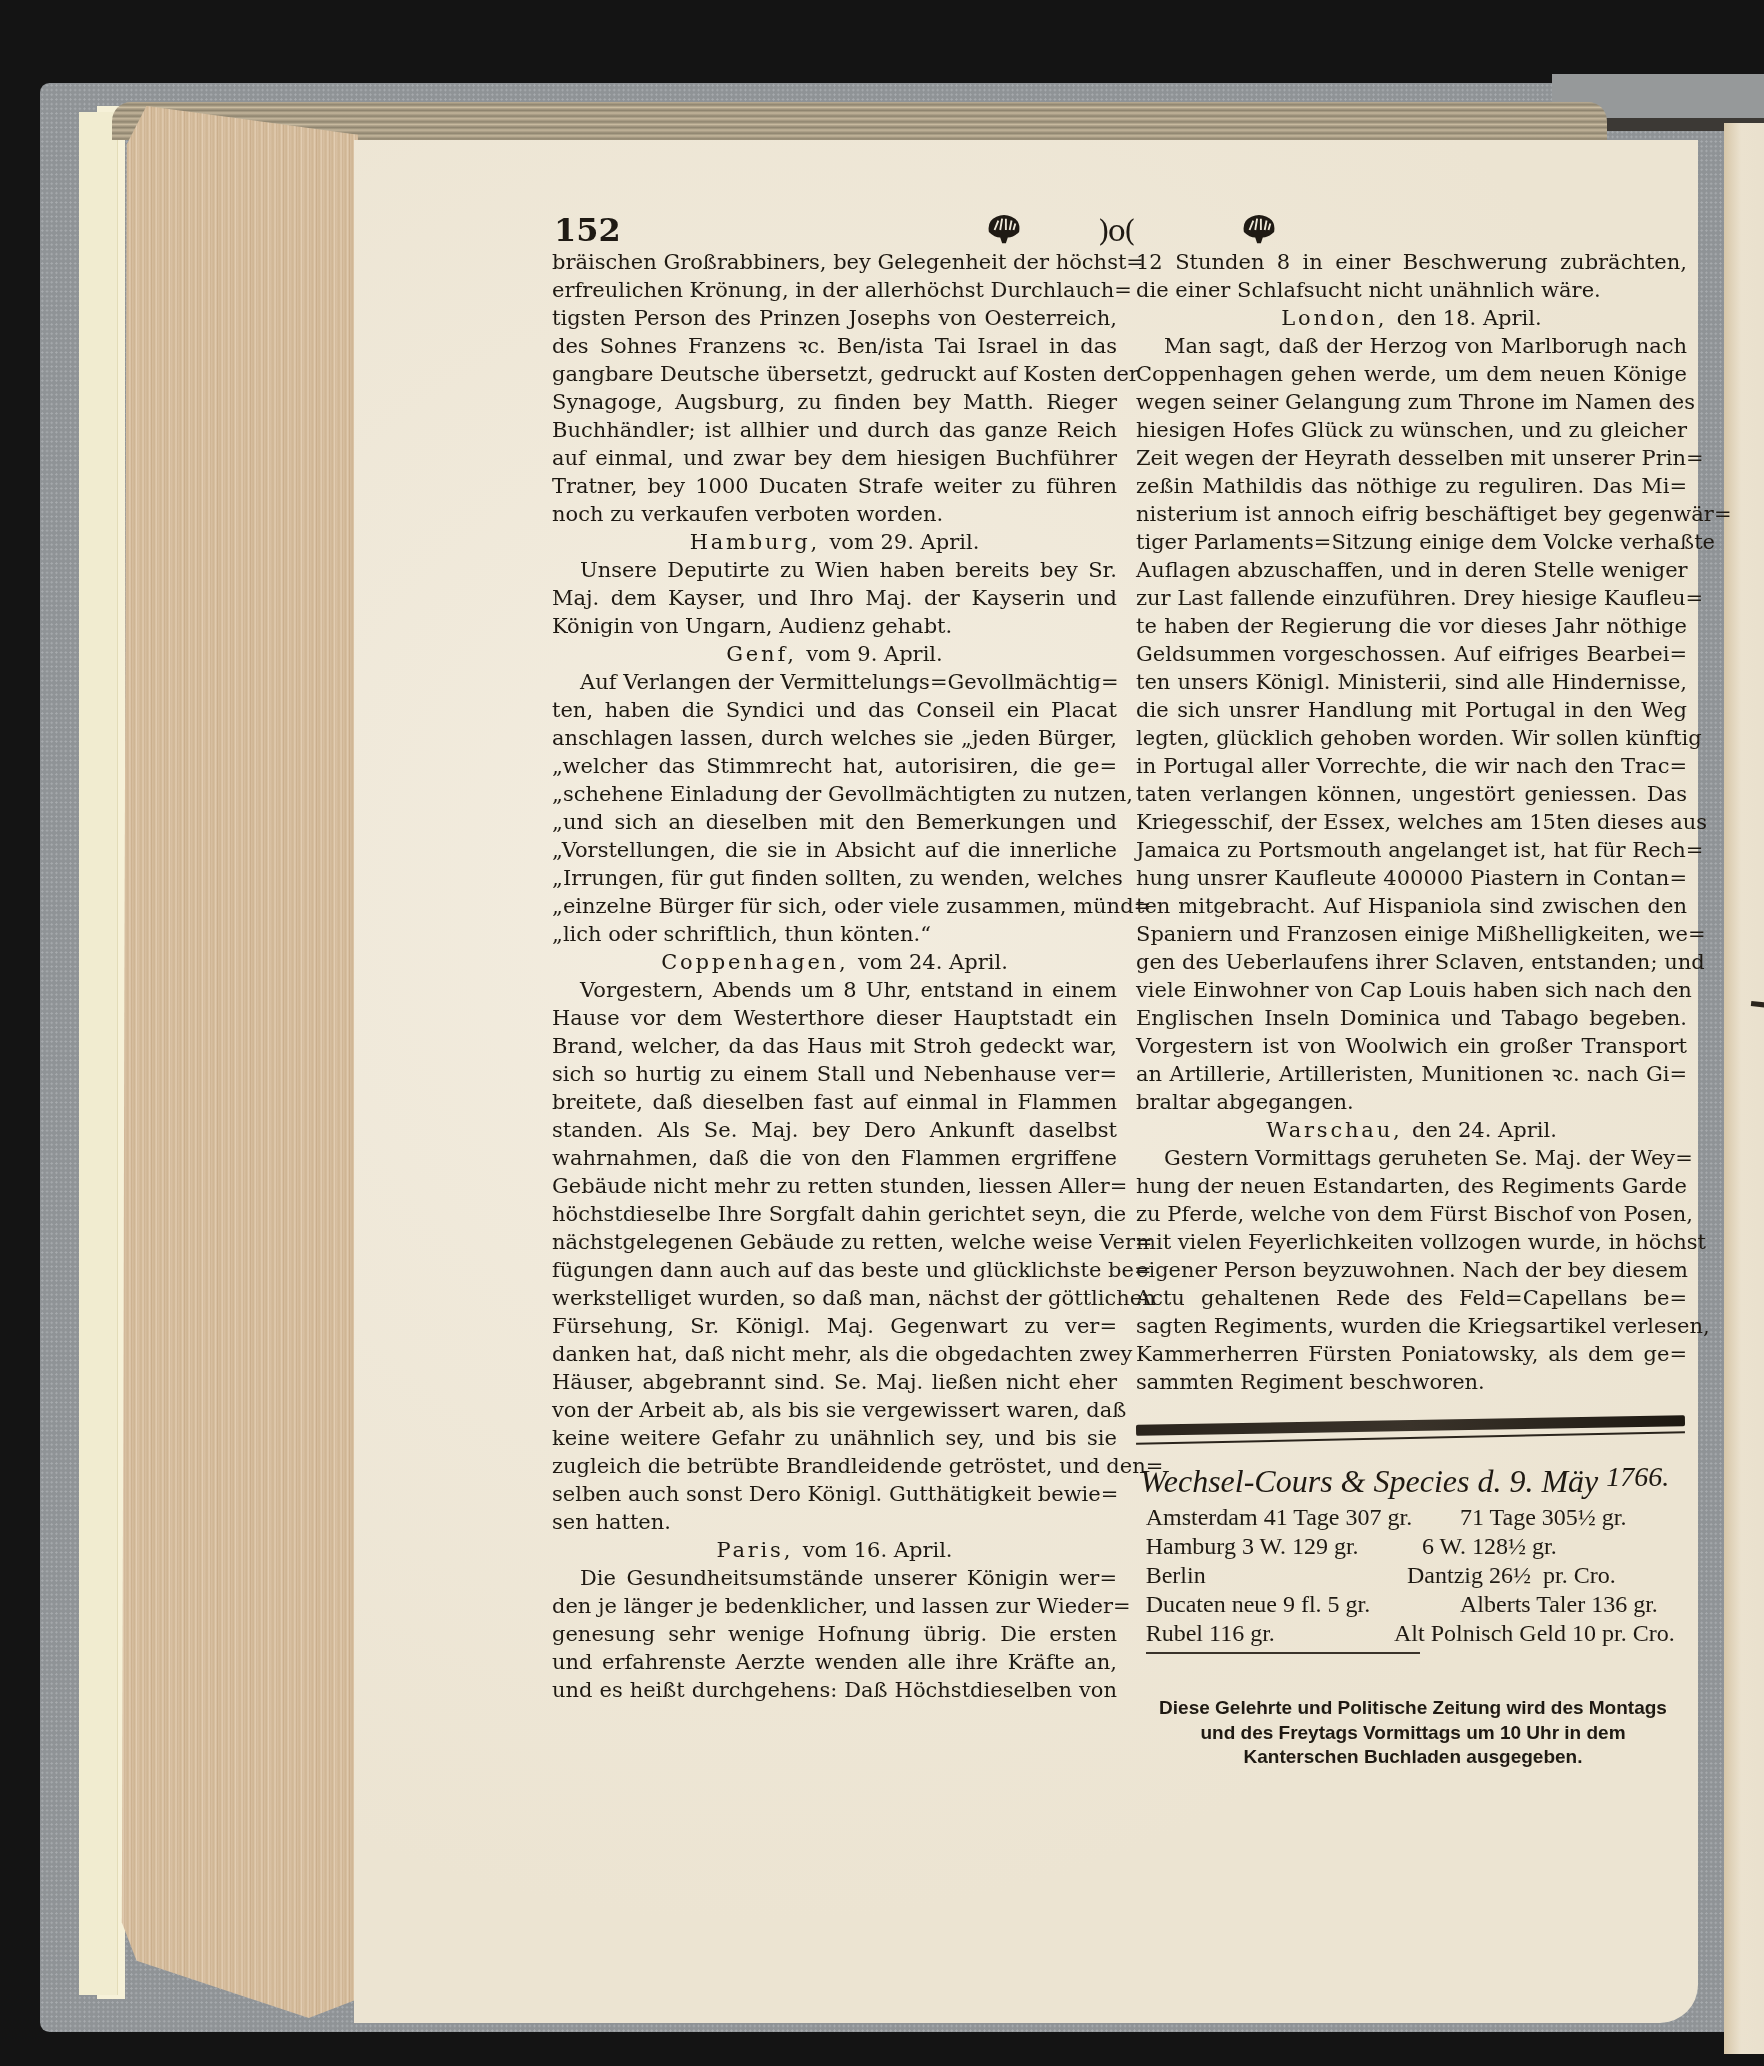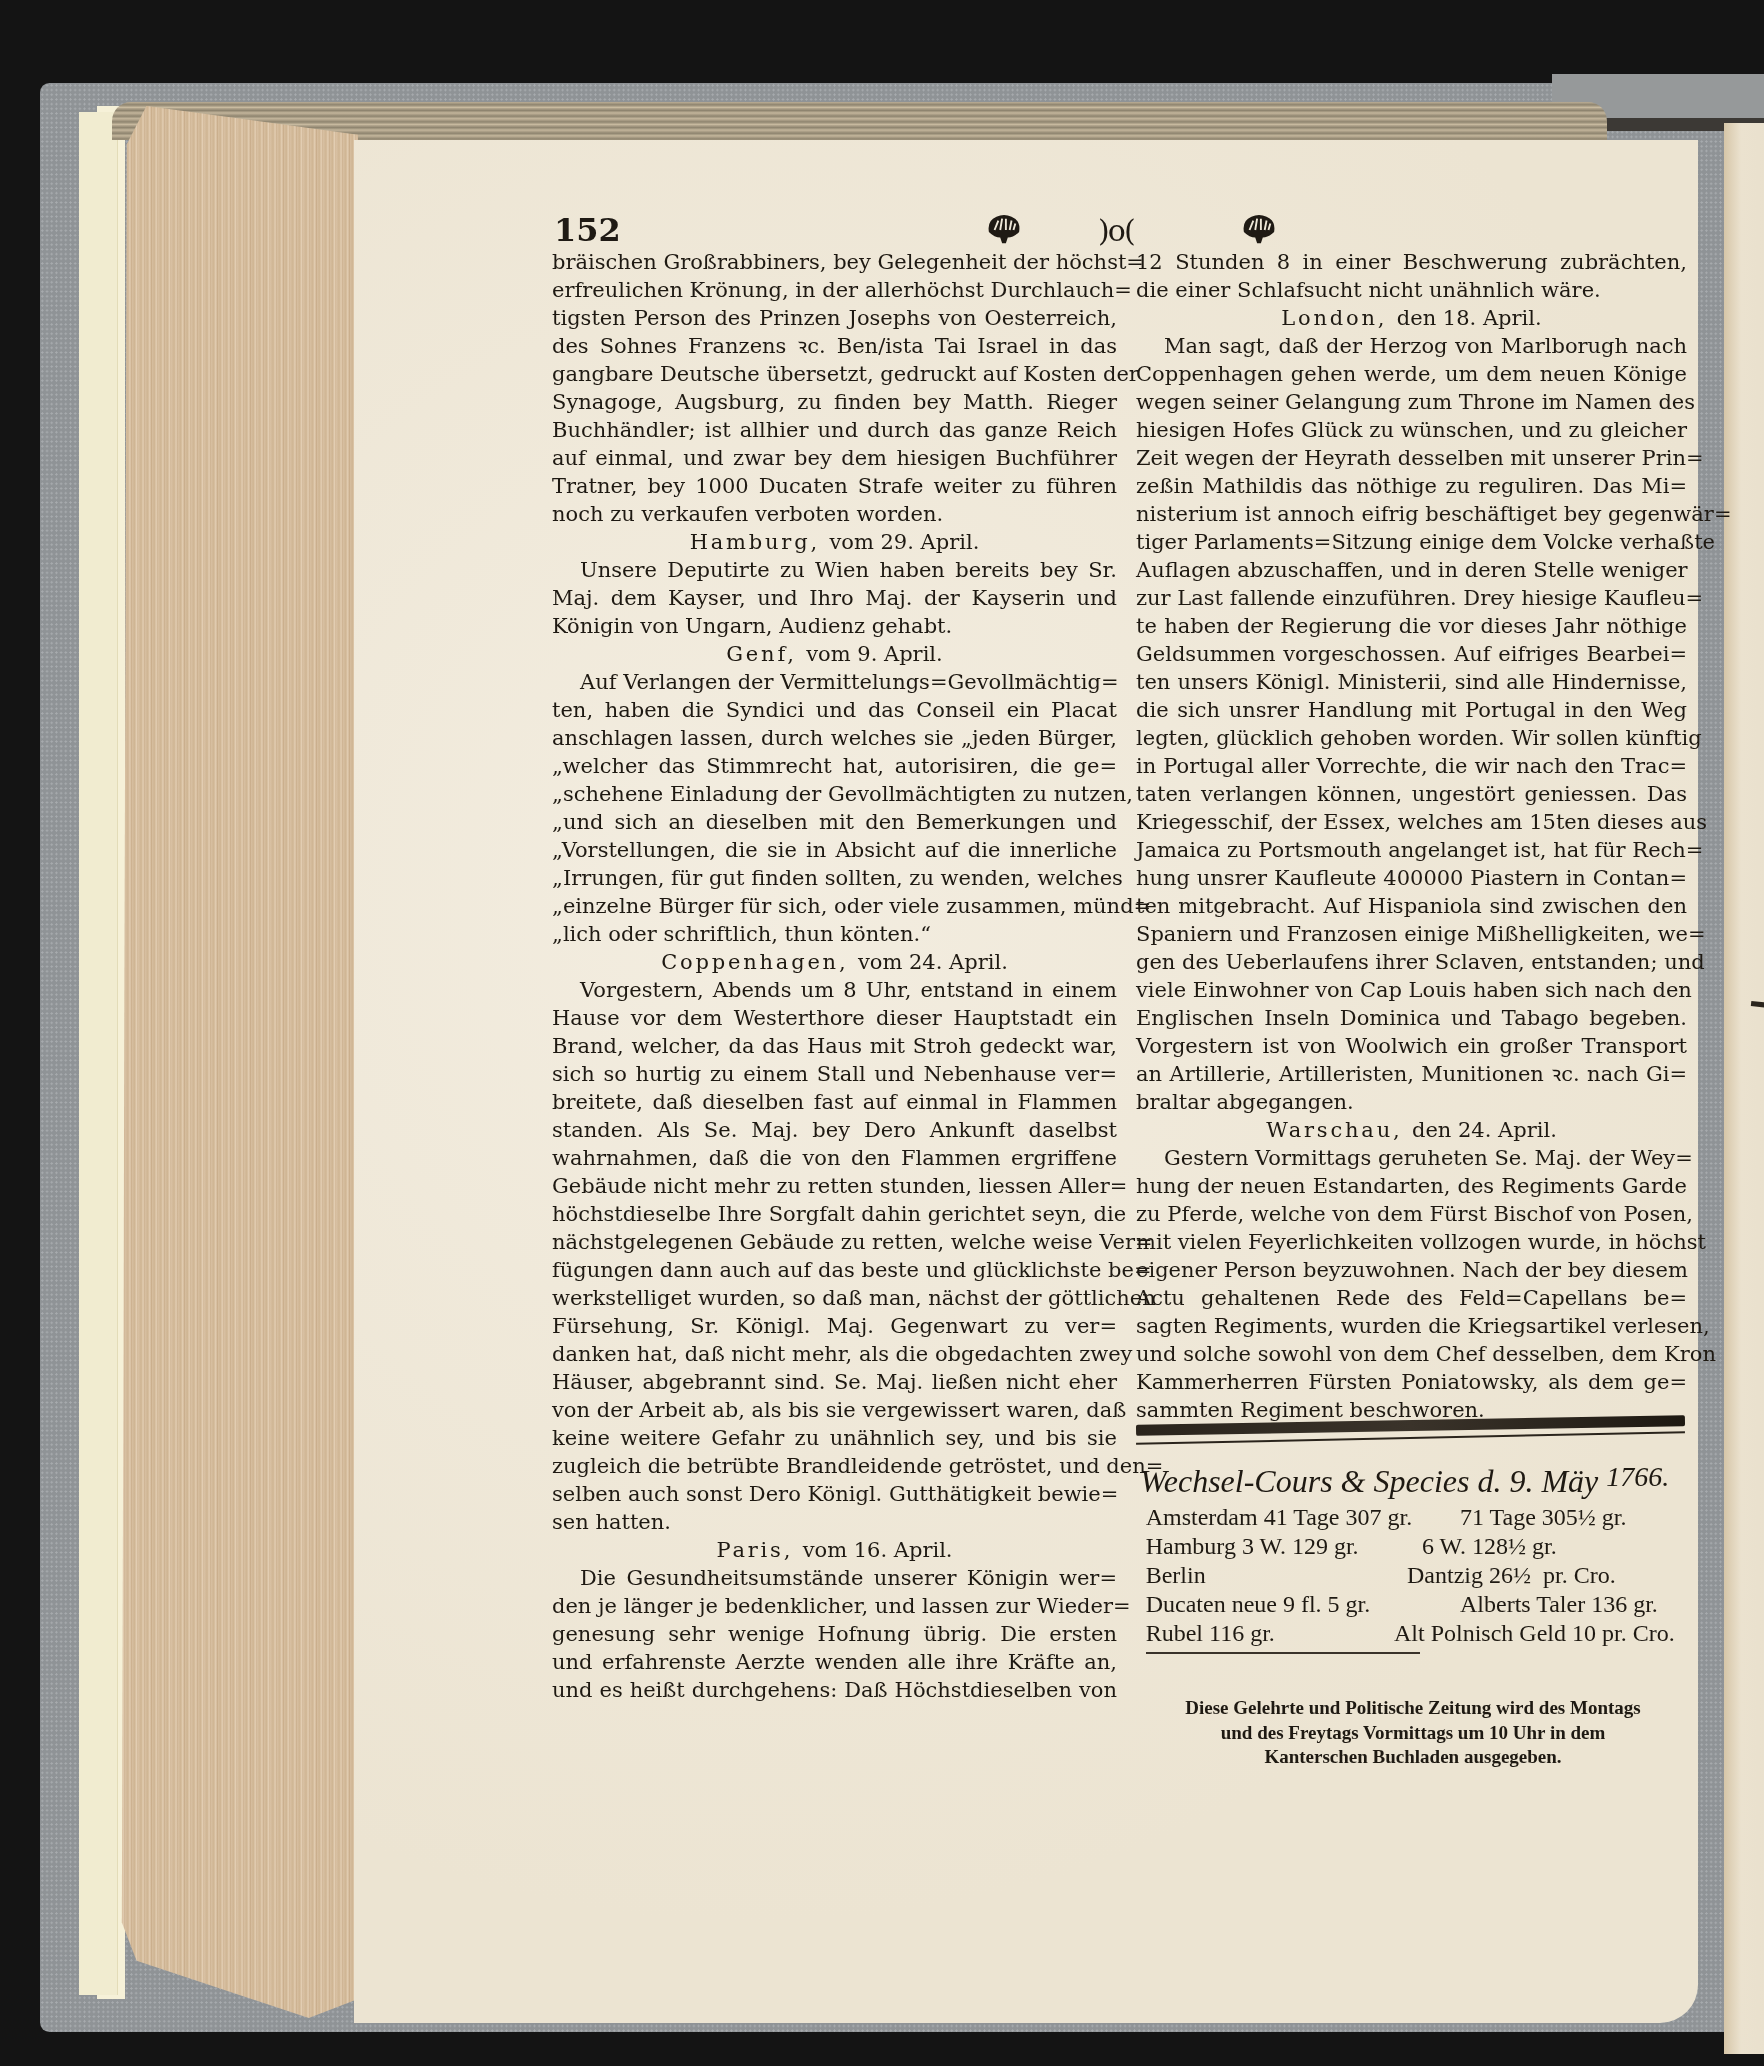--- a/index.html
+++ b/index.html
@@ -93,21 +93,21 @@
     font-family:"Liberation Serif", serif; color:#1e1912;
   }
   .exch .title { font-style:italic; font-size:32px; white-space:nowrap; line-height:40px; }
   .exch .title .yr { font-size:28px; position:relative; top:-5.7px; }
   .exch .row { position:relative; height:29px; font-size:24px; line-height:29px; white-space:nowrap;text-align:right; }
   .exch .row .a { position:absolute; left:5.7px; }
   .exch .row .b { position:absolute; }
   .exch .sep { height:1.9px; background:#3a332a; width:274px; margin:3.8px 0 1.9px 5.7px; }
   .imprint {
     position:absolute; left:1136px; top:1696px; width:554px;
-    font-family:Liberation Serif, serif; font-weight:bold; font-size:19px;
+    font-family:Liberation Sans, sans-serif; font-weight:bold; font-size:19px;
     line-height:24.6px; color:#1e1912; text-align:center;
   }
   .imprint span { display:block; }
 </style>
 </head>
 <body>
 
 <div class="cover"></div>
 <div class="binding-top"></div>
 <div class="endpaper2"></div>
@@ -254,21 +254,20 @@
 
   <div>
     <p class="dateline"><span>Warschau,</span> <span class="d">den 24. April.</span></p>
     <span class="line" style="padding-left:28px">Gestern Vormittags geruheten Se. Maj. der Wey=</span>
     <span class="line">hung der neuen Estandarten, des Regiments Garde</span>
     <span class="line">zu Pferde, welche von dem Fürst Bischof von Posen,</span>
     <span class="line">mit vielen Feyerlichkeiten vollzogen wurde, in höchst</span>
     <span class="line">eigener Person beyzuwohnen. Nach der bey diesem</span>
     <span class="line">Actu gehaltenen Rede des Feld=Capellans be=</span>
     <span class="line">sagten Regiments, wurden die Kriegsartikel verlesen,</span>
-    <span class="line">und solche sowohl von dem Chef desselben, dem Kron</span>
     <span class="line">Kammerherren Fürsten Poniatowsky, als dem ge=</span>
     <span class="line last">sammten Regiment beschworen.</span>
   </div>
 </div>
 
 <div class="rule-thick"></div>
 <div class="rule-thin"></div>
 
 <div class="exch">
   <div class="title"><span>Wechsel-Cours &amp; Species d. 9. Mäy</span> <span class="yr">1766.</span></div>

